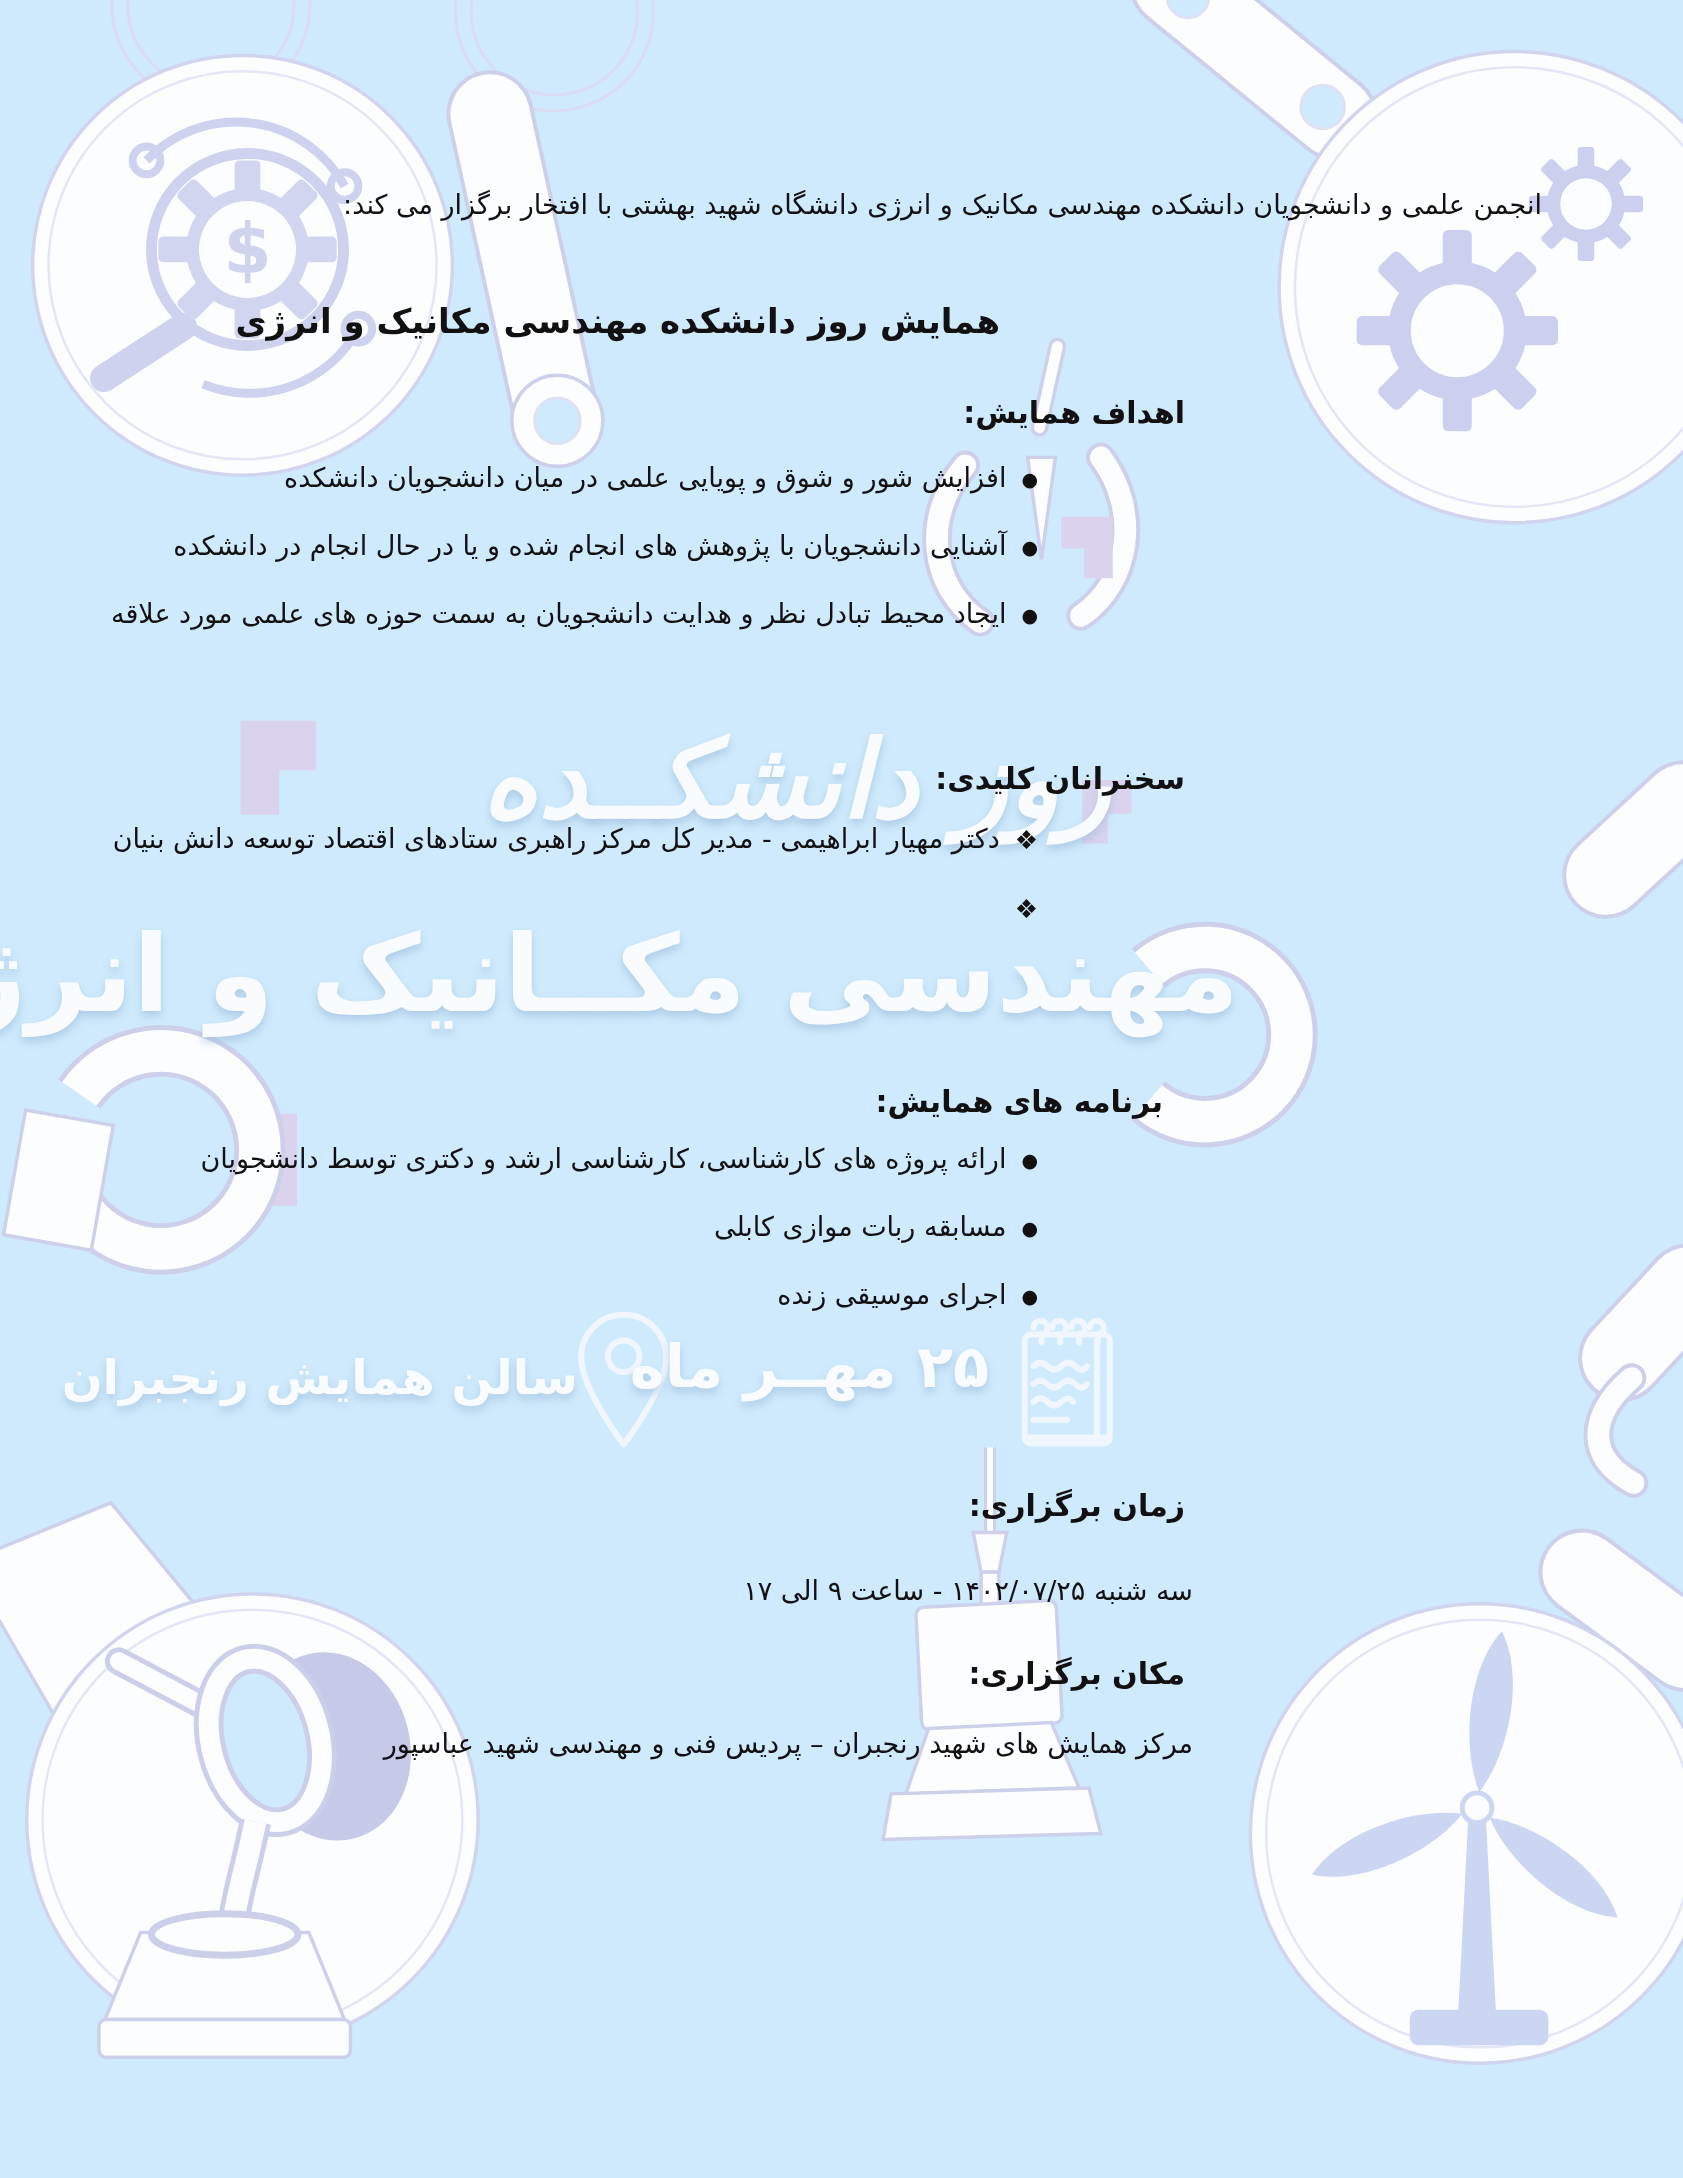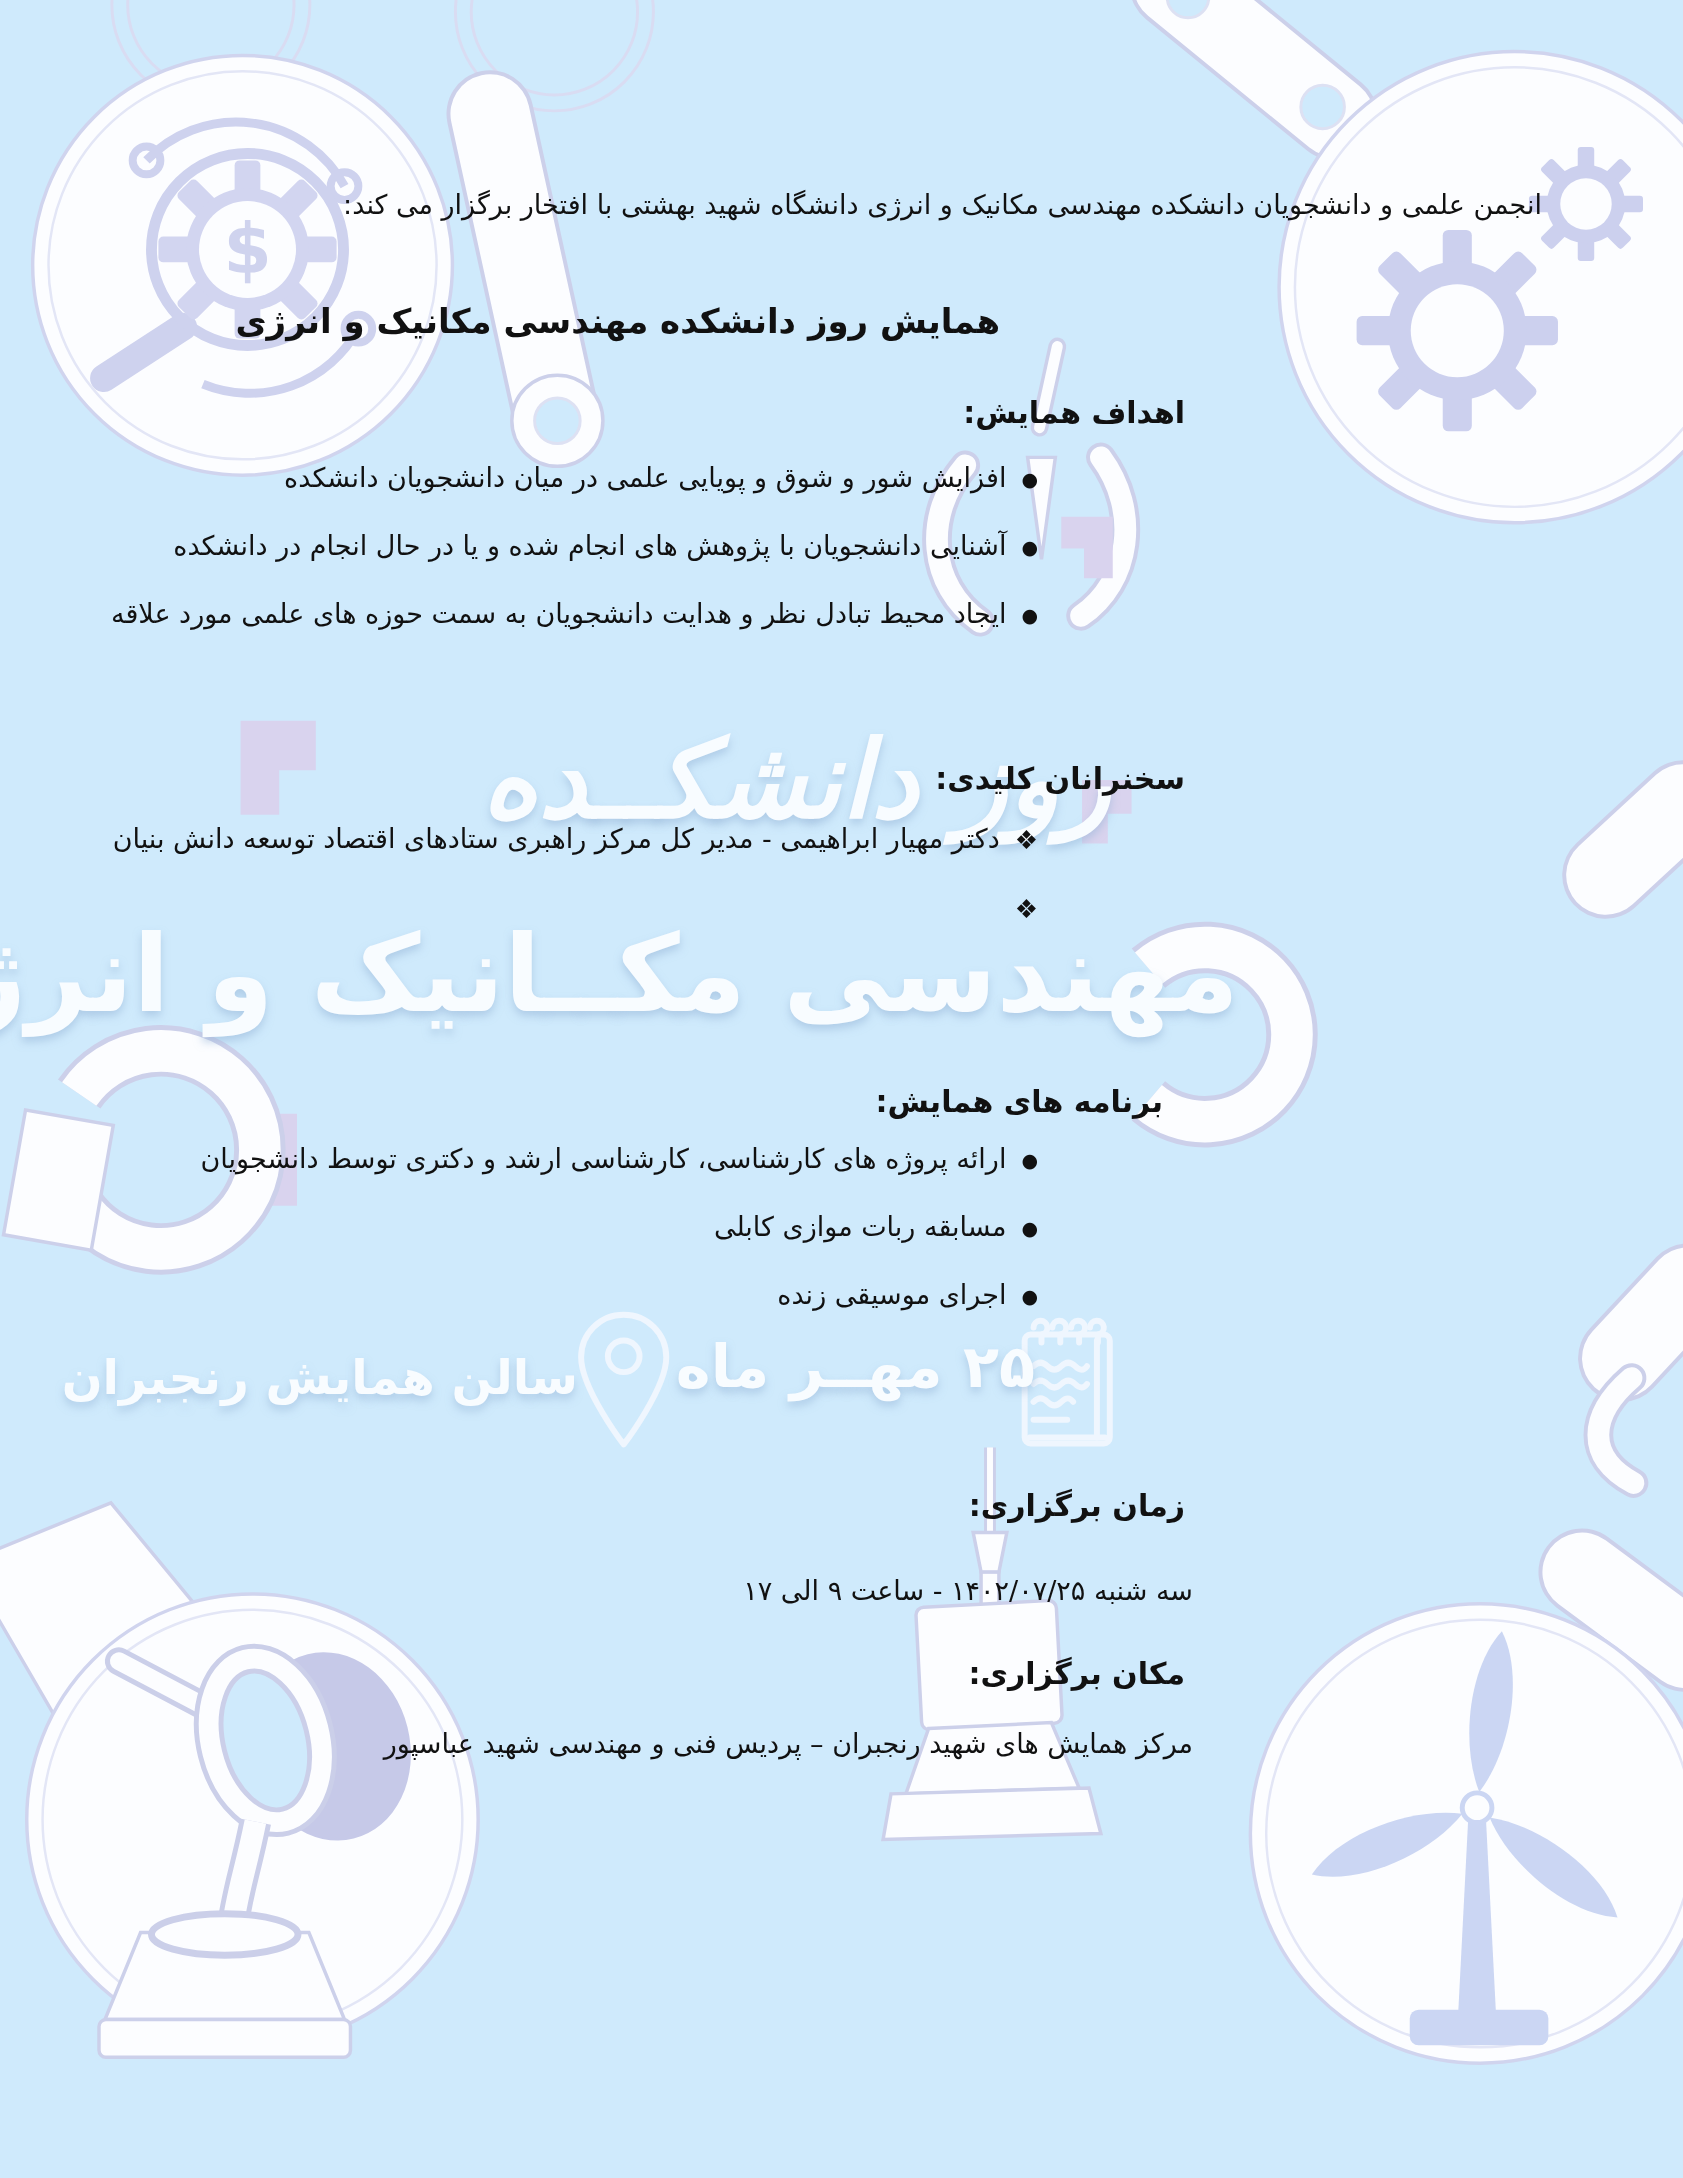--- a/index.html
+++ b/index.html
@@ -28,21 +28,21 @@
   .hole{fill:#cfeafc;stroke:#dde1f3;stroke-width:3;}
   .bracket{fill:#d9d3ee;}
   .iconline{fill:none;stroke:#eff6fe;stroke-width:6;stroke-linecap:round;stroke-linejoin:round;}
   .dollar{fill:#cfd3ee;font-size:70px;font-weight:bold;text-anchor:middle;font-family:"DejaVu Sans",sans-serif;}
 
   
   .wm{position:absolute;z-index:1;color:#f8fcff;font-weight:bold;white-space:nowrap;
       text-shadow:0 5px 9px rgba(150,180,215,0.55);line-height:1.15;}
   .wm1{top:719px;right:572px;font-size:107px;font-style:italic;}
   .wm2{top:913px;right:444px;font-size:107px;}
-  .band-date{top:1333px;right:648px;font-size:59px;}
+  .band-date{top:1333px;right:694px;font-size:59px;}
   .band-venue{top:1350px;right:1105px;font-size:48px;}
 
   
   .txt{position:absolute;z-index:2;color:#111111;white-space:nowrap;line-height:1.25;}
   .intro{top:188px;right:141px;font-size:27px;}
   .title{top:300px;right:683px;font-size:34px;font-weight:bold;margin:0;}
   .h{font-size:30px;font-weight:bold;margin:8px;}
   .goals-h{top:386px;right:490px;}
   .speakers-h{top:752px;right:490px;text-align:right;}
   .programs-h{top:1075px;right:512px;}

